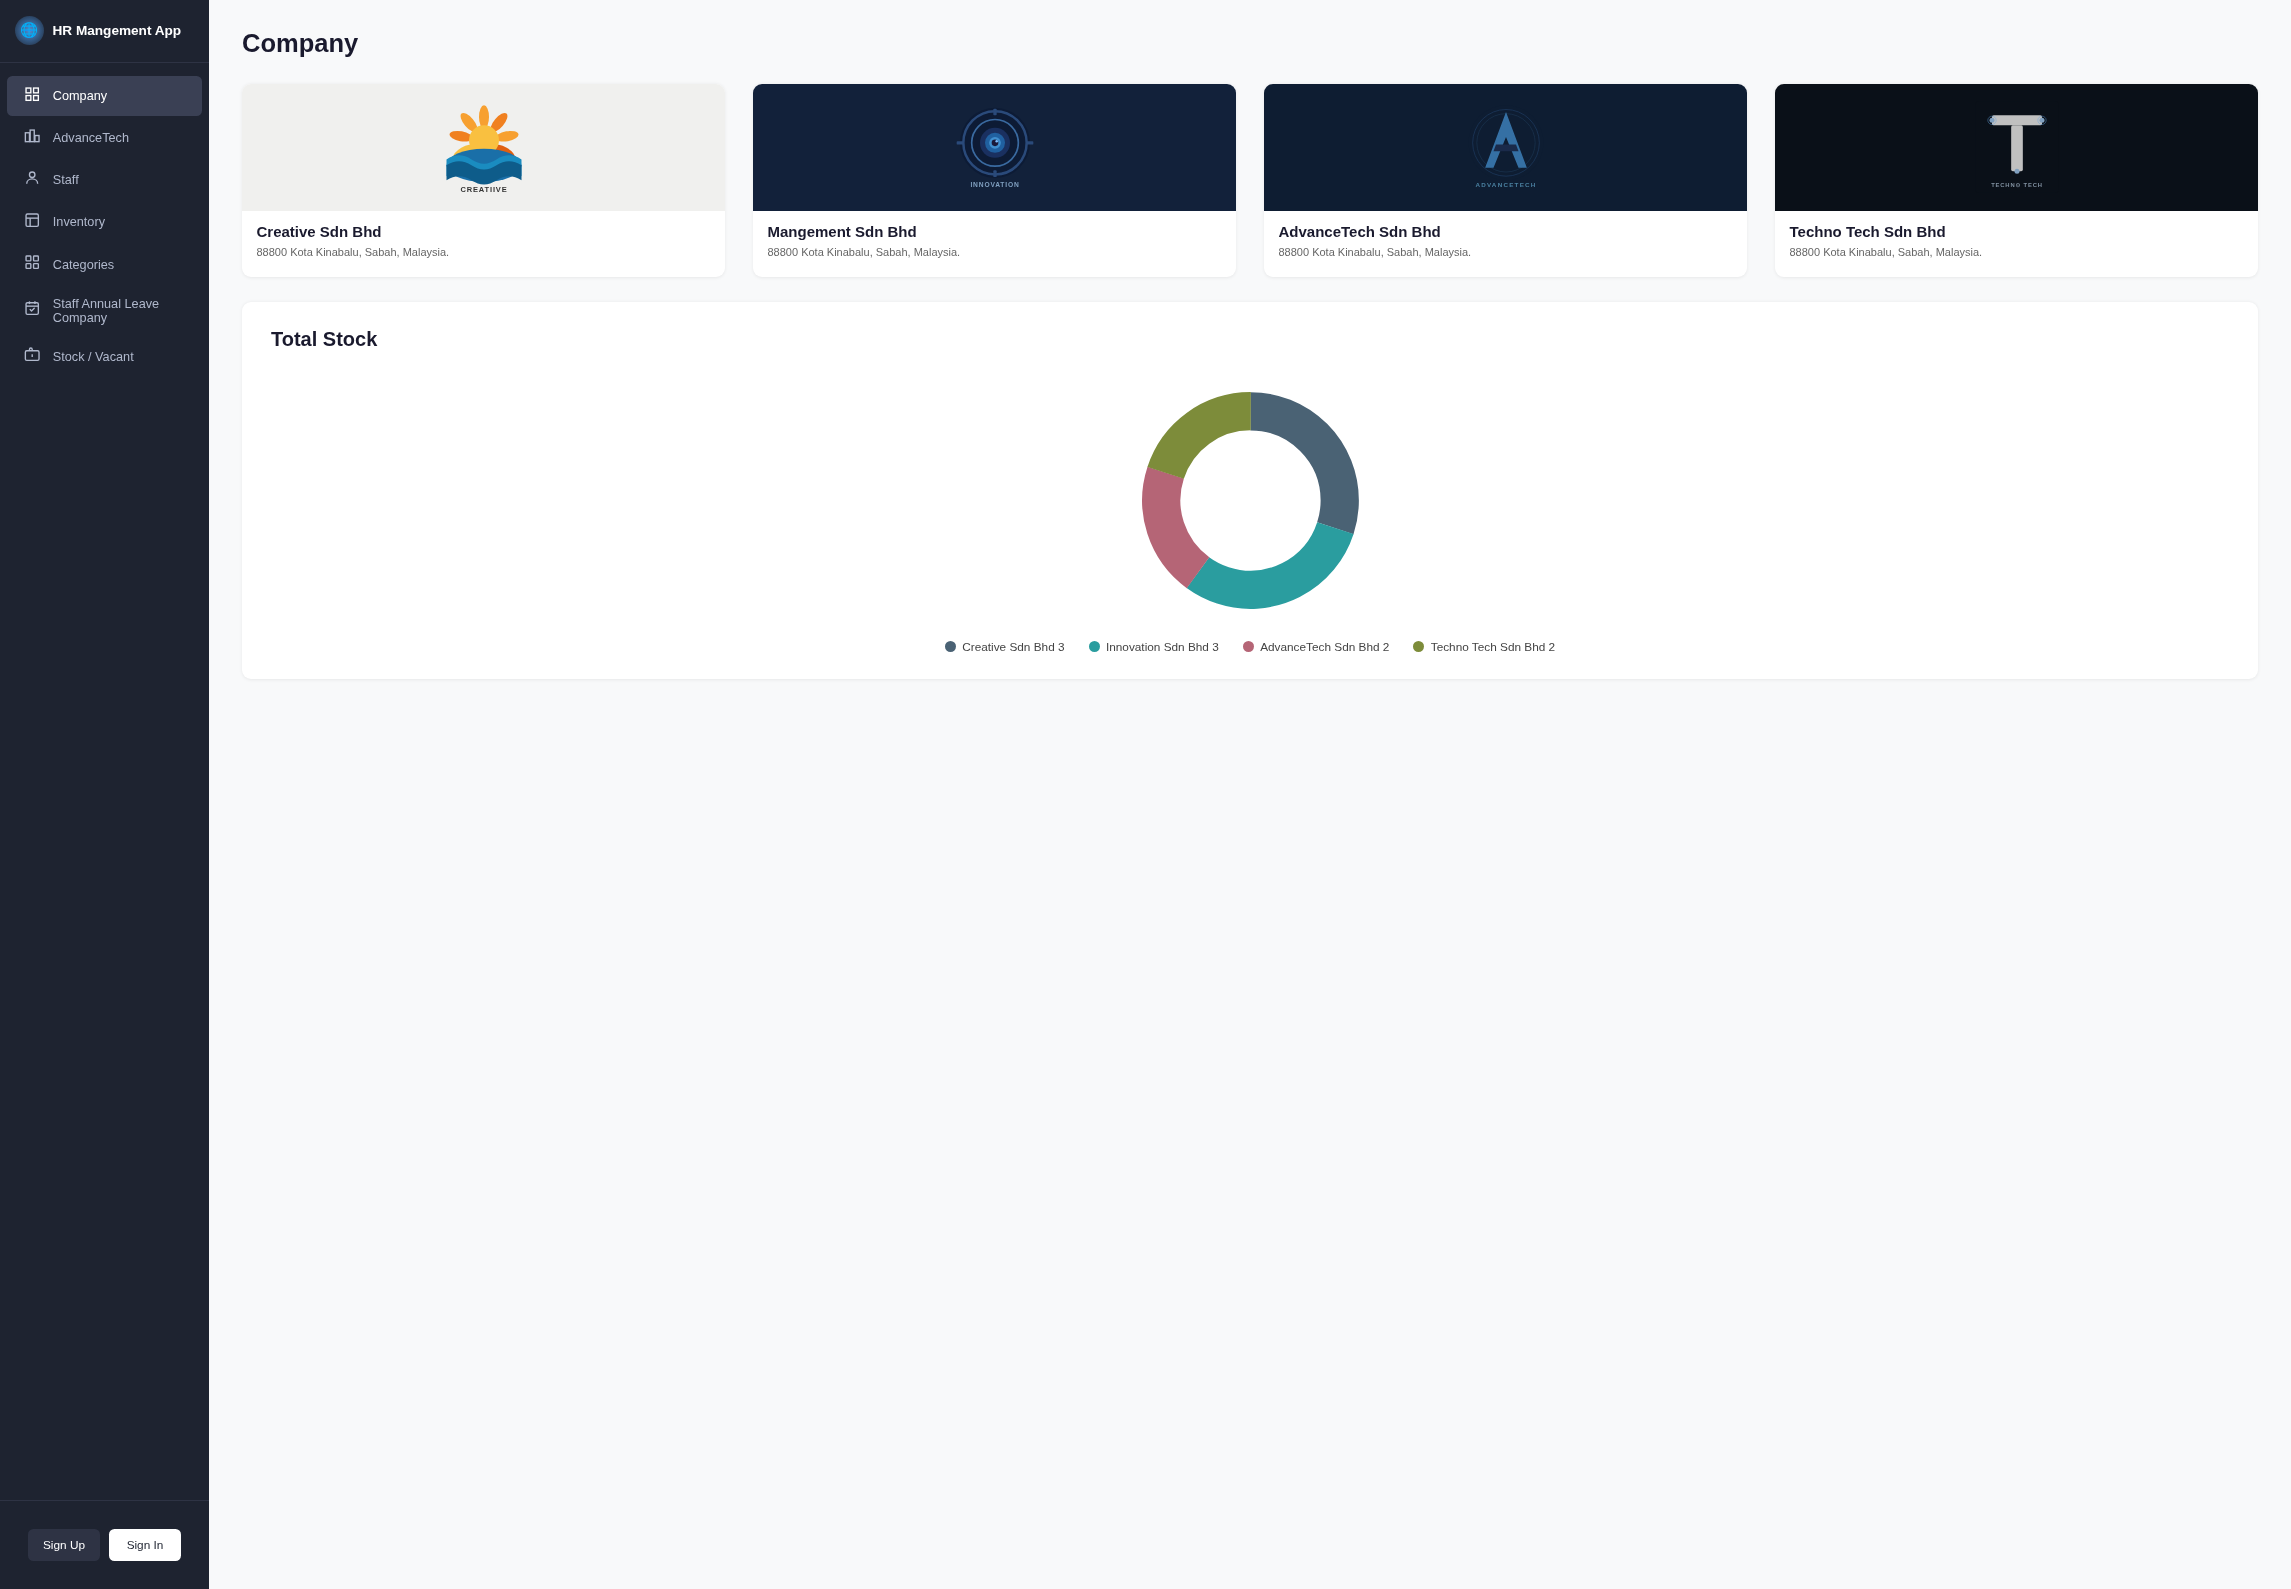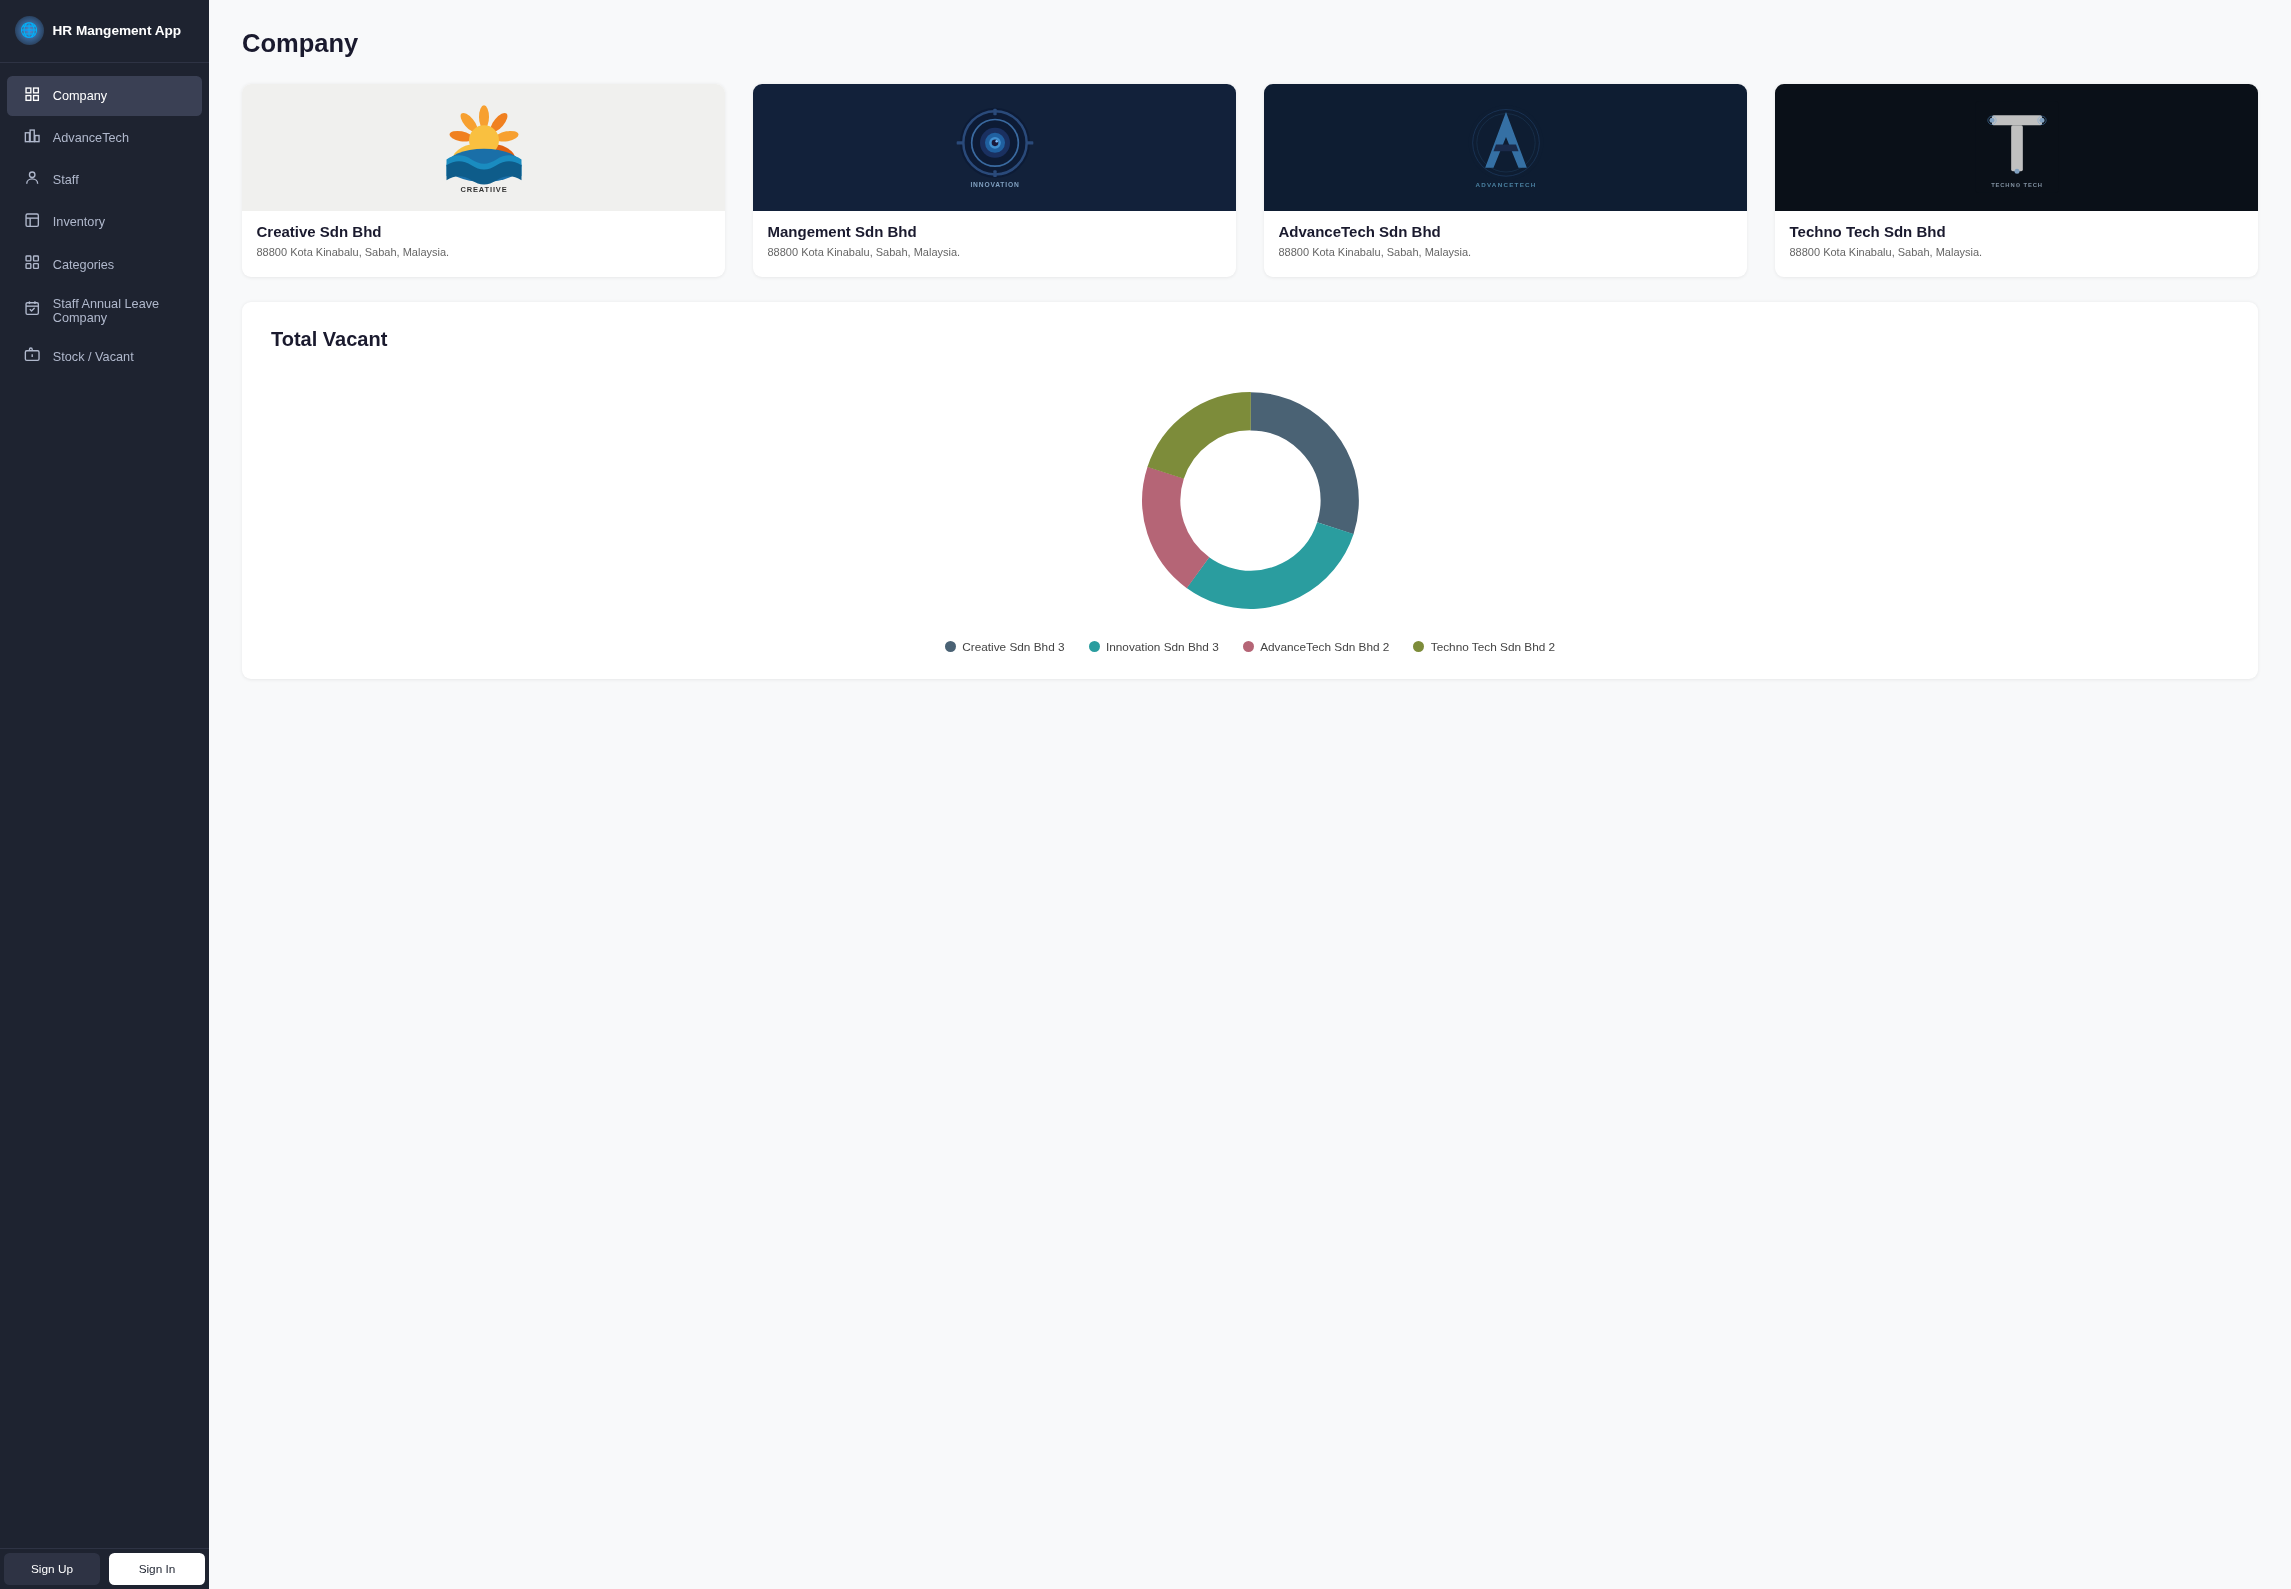--- a/index.html
+++ b/index.html
@@ -48,21 +48,21 @@
       cursor: pointer;
       color: #b0b8cc;
       font-size: 12.7px;
       border-radius: 5.5px;
       margin: 1.8px 7.3px;
       transition: background 0.15s;
     }
     .nav-item.active { background: #3a4054; color: #fff; }
     .nav-icon { font-size: 16.4px; min-width: 20px; text-align: center; }
     .sidebar-footer {
-      padding: 4px;
+      padding: 28px;
       display: flex;
       gap: 9px;
       border-top: 0.9px solid #2e3344;
       margin-top: 30px;
     }
     .btn-signup {
       flex: 1;
       padding: 9px;
       background: #2e3344;
       color: #fff;
@@ -378,21 +378,21 @@
       </div>
       <div class="company-card-body">
         <div class="company-name">Techno Tech Sdn Bhd</div>
         <div class="company-address">88800 Kota Kinabalu, Sabah, Malaysia.</div>
       </div>
     </div>
 
   </div>
 
   <div class="chart-section">
-    <h2 class="chart-title">Total Vacant</h2>
+    <h2 class="chart-title">Total Stock</h2>
     <div class="chart-container">
 
       <svg class="donut-svg" viewBox="0 0 200 200">
 
         <g transform="translate(100,100)">
 
           <circle r="70" cx="0" cy="0" fill="none" stroke="#4a6274" stroke-width="30" stroke-dasharray="131.95 307.87" stroke-dashoffset="0" transform="rotate(-90)"></circle>
 
           <circle r="70" cx="0" cy="0" fill="none" stroke="#2a9d9f" stroke-width="30" stroke-dasharray="131.95 307.87" stroke-dashoffset="0" transform="rotate(18)"></circle>
 

